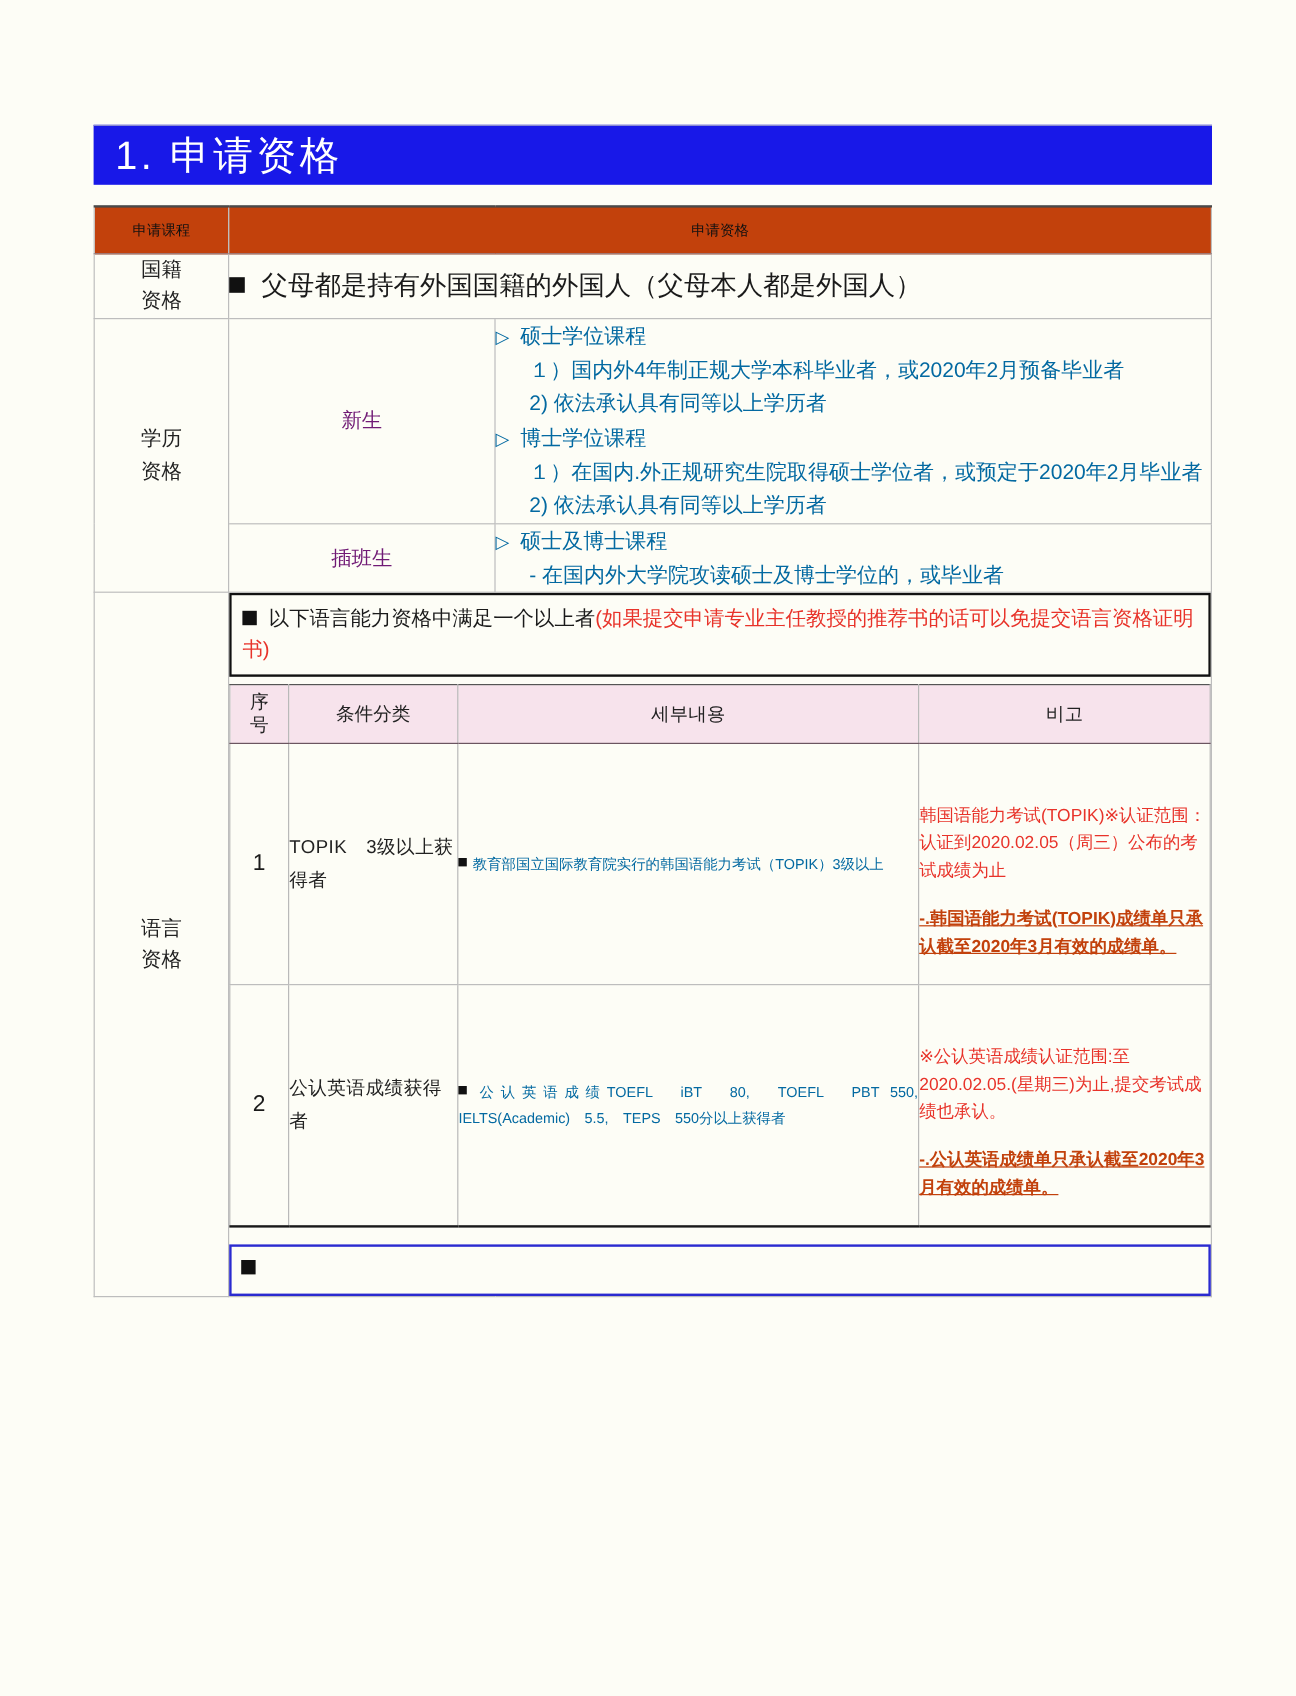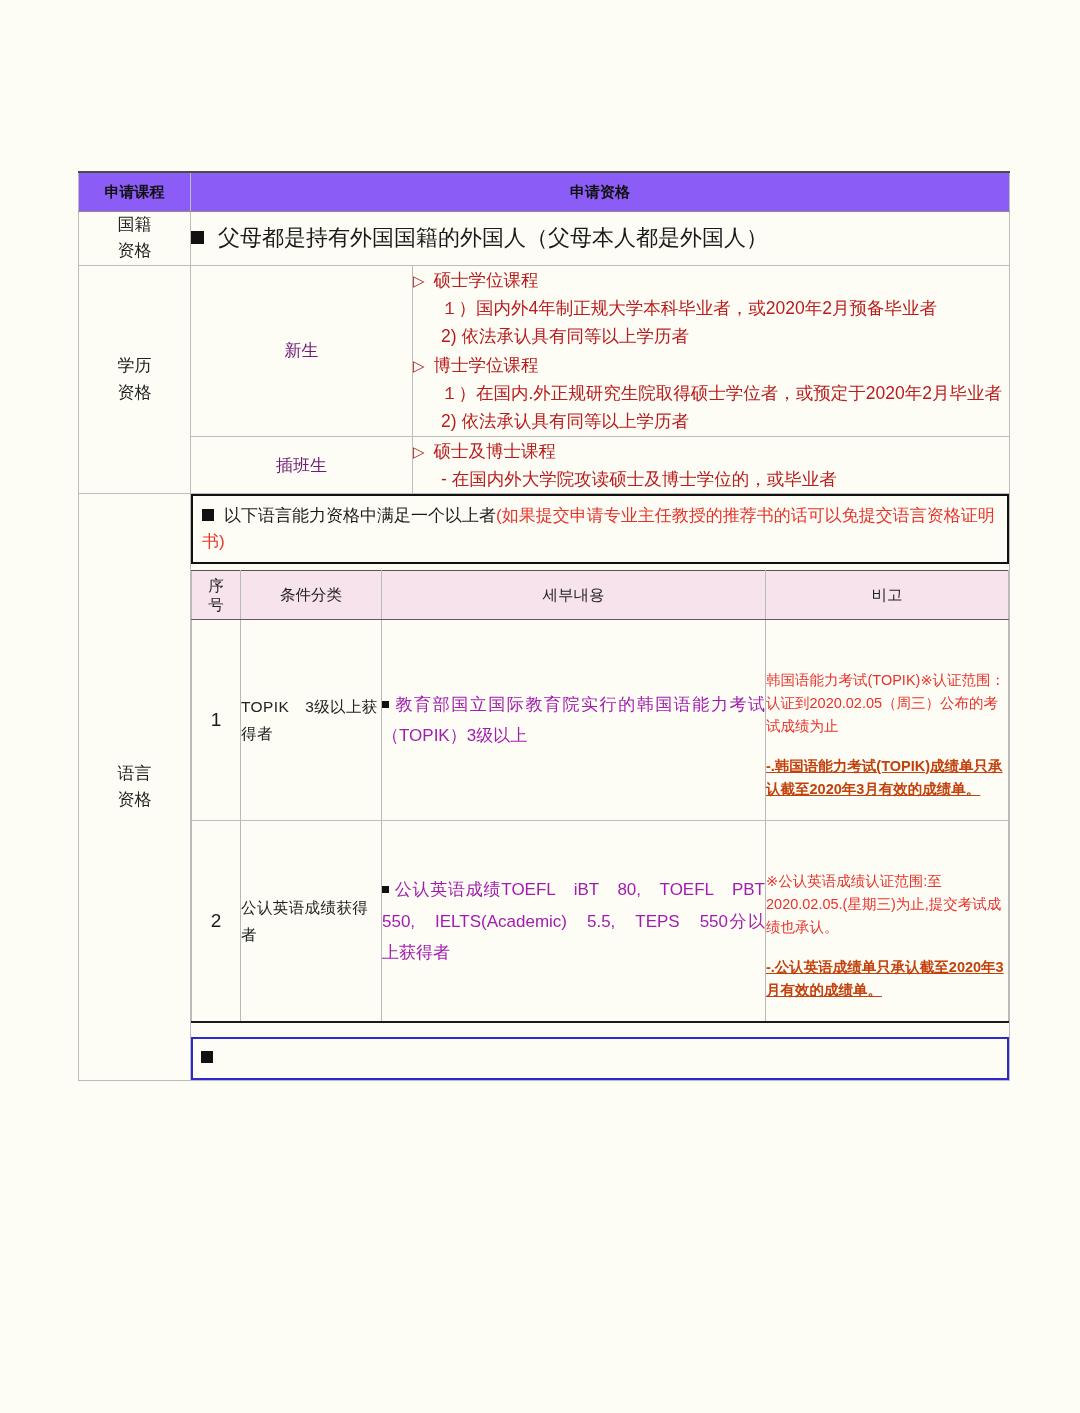--- a/index.html
+++ b/index.html
@@ -55,24 +55,24 @@
     border-collapse: collapse;
     table-layout: fixed;
   }
   .outer-table td, .outer-table th {
     border: 1px solid #bdbdbd;
     vertical-align: middle;
     padding: 0;
     font-weight: normal;
   }
   .outer-table .hdr {
-    background: #8b5cf6;
-    text-align: center;
-    font-size: 15px;
-    font-weight: bold;
+    background: #c2410c;
+    text-align: center;
+    font-size: 12px;
+    font-weight: normal;
     height: 38px;
     border-top: 2px solid #4a4a4a;
     border-bottom: 1.5px solid #9a8890;
     color: #111;
   }
   .col-label {
     width: 112px;
     text-align: center;
     font-size: 17px;
     line-height: 1.55;
@@ -94,21 +94,21 @@
     width: 13px;
     height: 13px;
     background: #111;
     margin-right: 14px;
     vertical-align: 1px;
   }
 
   .body-text {
     font-size: 17.5px;
     line-height: 1.62;
-    color: #b91c1c;
+    color: #0369a1;
     padding: 10px 12px 12px 14px;
   }
   .body-text .lv1 { padding-left: 0px; }
   .body-text .lv2 { padding-left: 28px; }
   .tri { margin-right: 9px; font-size: 15px; }
 
   .transfer-cell {
     padding: 36px 12px 36px 14px;
   }
 
@@ -163,26 +163,26 @@
     border-left: none;
   }
   .td-cat {
     font-size: 15.5px;
     line-height: 1.75;
     padding: 0 8px 0 10px;
     color: #222;
     letter-spacing: 0.4px;
   }
   .td-det {
-    font-size: 17px;
+    font-size: 12px;
     line-height: 1.85;
     padding: 0 12px 0 8px;
     text-align: justify;
     text-align-last: left;
-    color: #a21caf;
+    color: #0369a1;
   }
   .td-det .minisq {
     display: inline-block;
     width: 7px;
     height: 7px;
     background: #111;
     margin-right: 5px;
     vertical-align: 2px;
   }
   .td-rem {
@@ -231,20 +231,23 @@
   .fn-row { display: block; margin-bottom: 2px; }
   .fn1 { text-indent: 0; padding-left: 0; }
   .fn1 .cont { display: block; padding-left: 22px; }
   .fn2 { padding-left: 0; }
 </style>
 </head>
 <body>
 
 <div class="page">
 
+  <div class="banner">
+    <div class="banner-title">1. 申请资格</div>
+  </div>
 
   <table class="outer-table">
     <colgroup>
       <col style="width:112px">
       <col style="width:222px">
       <col>
     </colgroup>
     <thead>
       <tr>
         <th class="hdr">申请课程</th>

